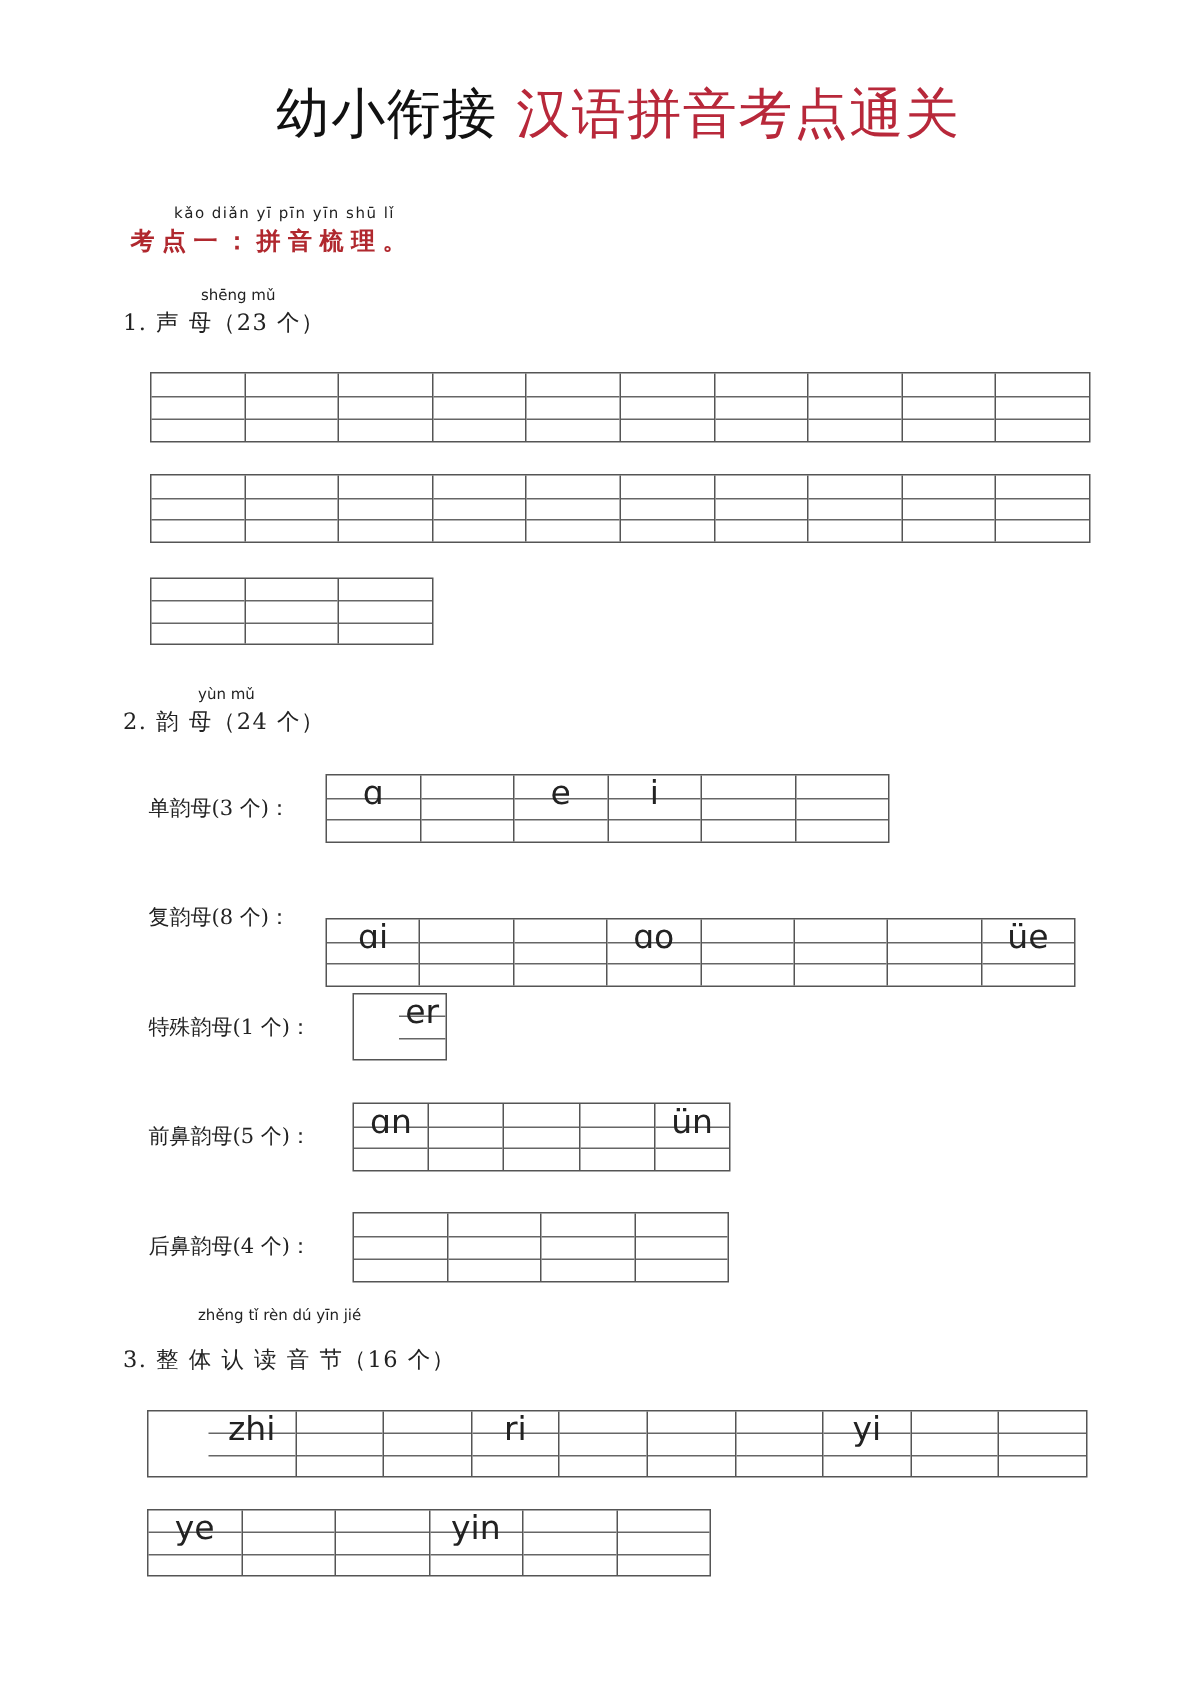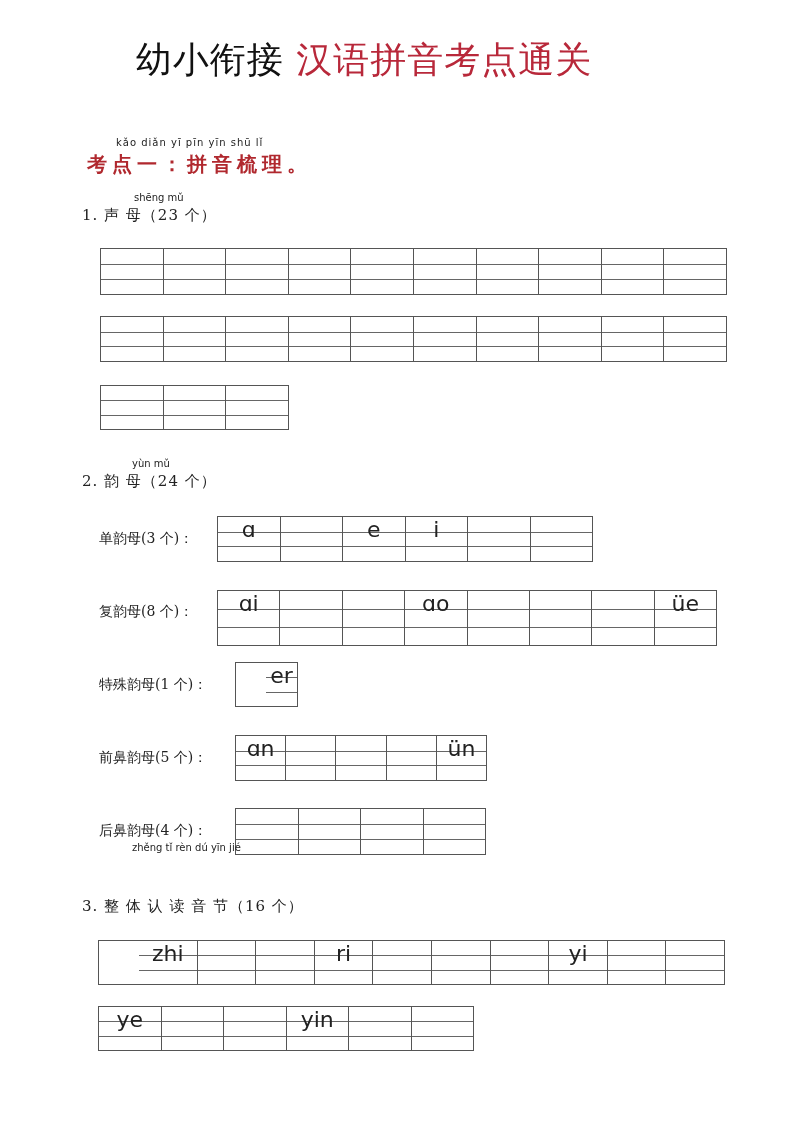--- a/index.html
+++ b/index.html
@@ -1,24 +1,24 @@
 <!DOCTYPE html>
 <html><head>
 <meta charset="utf-8">
 <style>
   html, body { margin:0; padding:0; background:#ffffff; }
   body { width:792px; height:1122px; position:relative; overflow:hidden;
          font-family:"DejaVu Serif", serif; color:#222; }
   .abs { position:absolute; }
-  .title { top:36px; left:0; width:728px; text-align:center; font-size:36px;
-           font-family:"DejaVu Sans", sans-serif; letter-spacing:1px; white-space:nowrap; }
+  .title { top:52px; left:0; width:728px; text-align:center; font-size:36px;
+           font-family:"DejaVu Sans", sans-serif; letter-spacing:1px; white-space:nowrap;padding-left:48px; }
   .title .black { color:#111; }
   .title .red { color:#b8283a; }
   .pinyin { font-family:"DejaVu Sans", sans-serif; font-size:10px; color:#222; white-space:nowrap;margin-left:28px; }
-  .kaodian { font-family:"DejaVu Sans", sans-serif; font-size:20px; font-weight:bold;
+  .kaodian { font-family:"DejaVu Sans", sans-serif; font-size:16px; font-weight:bold;
              color:#b0282e; letter-spacing:5px; white-space:nowrap; }
   .heading { font-size:15px; color:#222; white-space:nowrap; letter-spacing:1px; }
   .label { font-size:14px; color:#222; white-space:nowrap; }
   .grid { display:flex; border:1.5px solid #555; box-sizing:border-box; }
   .cell { flex:1 1 0; position:relative; box-sizing:border-box;
           border-right:1.5px solid #555; }
   .cell:last-child { border-right:none; }
   .cell .l1, .cell .l2 { position:absolute; left:0; right:0; height:0; border-top:1.5px solid #666; }
   .cell .l1 { top:33.3%; }
   .cell .l2 { top:66.6%; }
@@ -192,21 +192,21 @@
       <span class="ch"></span>
     </div>
     <div class="cell">
       <div class="l1"></div>
       <div class="l2"></div>
       <span class="ch"></span>
     </div>
   </div>
 
 <div class="abs label" style="left:99px;top:603px;">复韵母(8 个)：</div>
-<div class="abs grid" style="left:217px;top:590px;width:500px;height:56px;">
+<div class="abs grid" style="left:217px;top:612px;width:500px;height:46px;">
     <div class="cell">
       <div class="l1"></div>
       <div class="l2"></div>
       <span class="ch">ɑi</span>
     </div>
     <div class="cell">
       <div class="l1"></div>
       <div class="l2"></div>
       <span class="ch"></span>
     </div>
@@ -297,21 +297,21 @@
       <div class="l2"></div>
       <span class="ch"></span>
     </div>
     <div class="cell">
       <div class="l1"></div>
       <div class="l2"></div>
       <span class="ch"></span>
     </div>
   </div>
 
-<div class="abs pinyin" style="left:104px;top:842px;text-align:center;">zhěng  tǐ  rèn  dú  yīn  jié</div>
+<div class="abs pinyin" style="left:104px;top:872px;text-align:center;">zhěng  tǐ  rèn  dú  yīn  jié</div>
 <div class="abs heading" style="left:82px;top:897px;">3.  整 体 认 读 音 节（16 个）</div>
 
 <div class="abs grid" style="left:98px;top:940px;width:627px;height:45px;padding-left:40px;">
     <div class="cell">
       <div class="l1"></div>
       <div class="l2"></div>
       <span class="ch">zhi</span>
     </div>
     <div class="cell">
       <div class="l1"></div>

